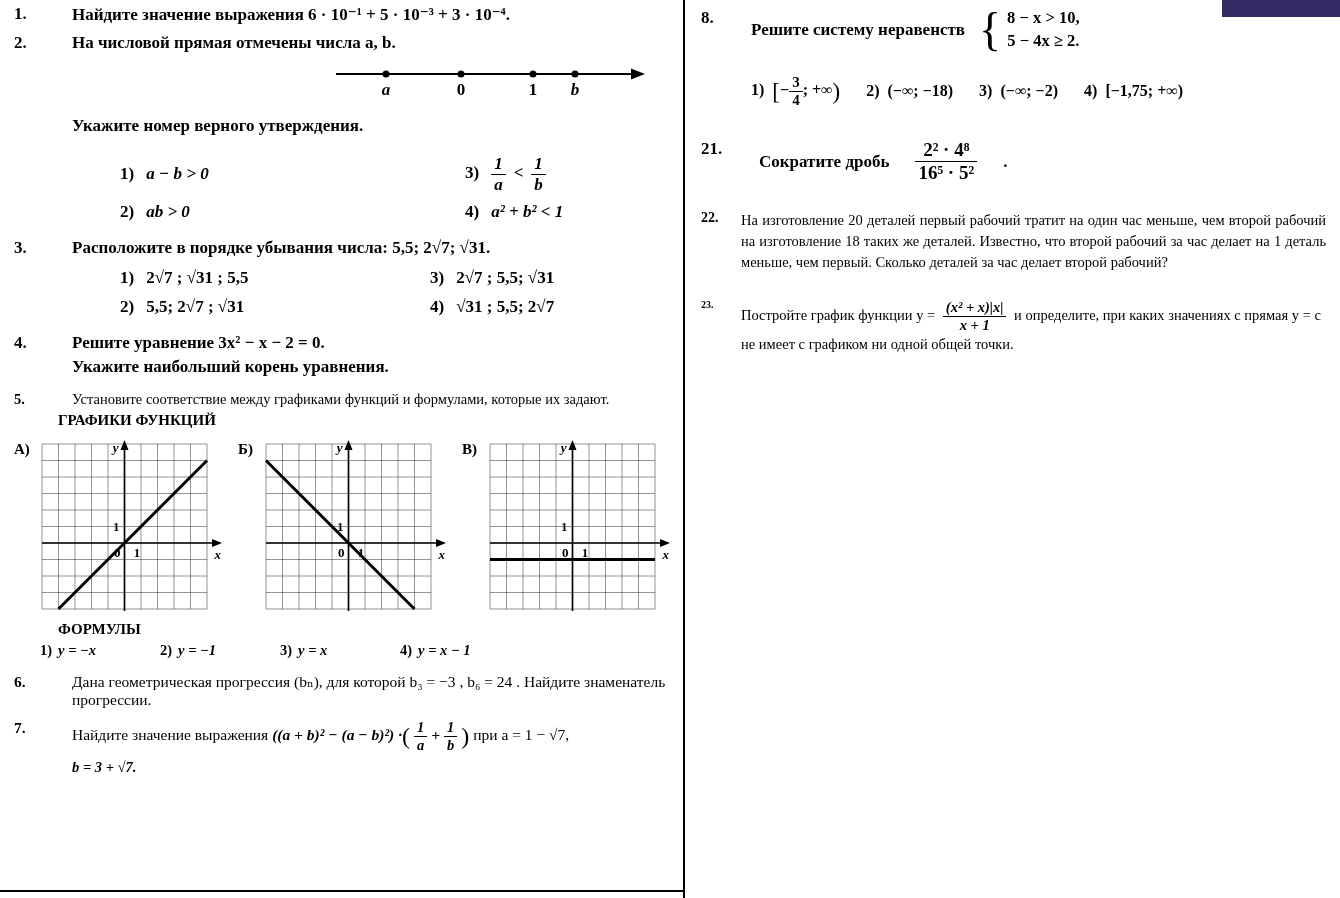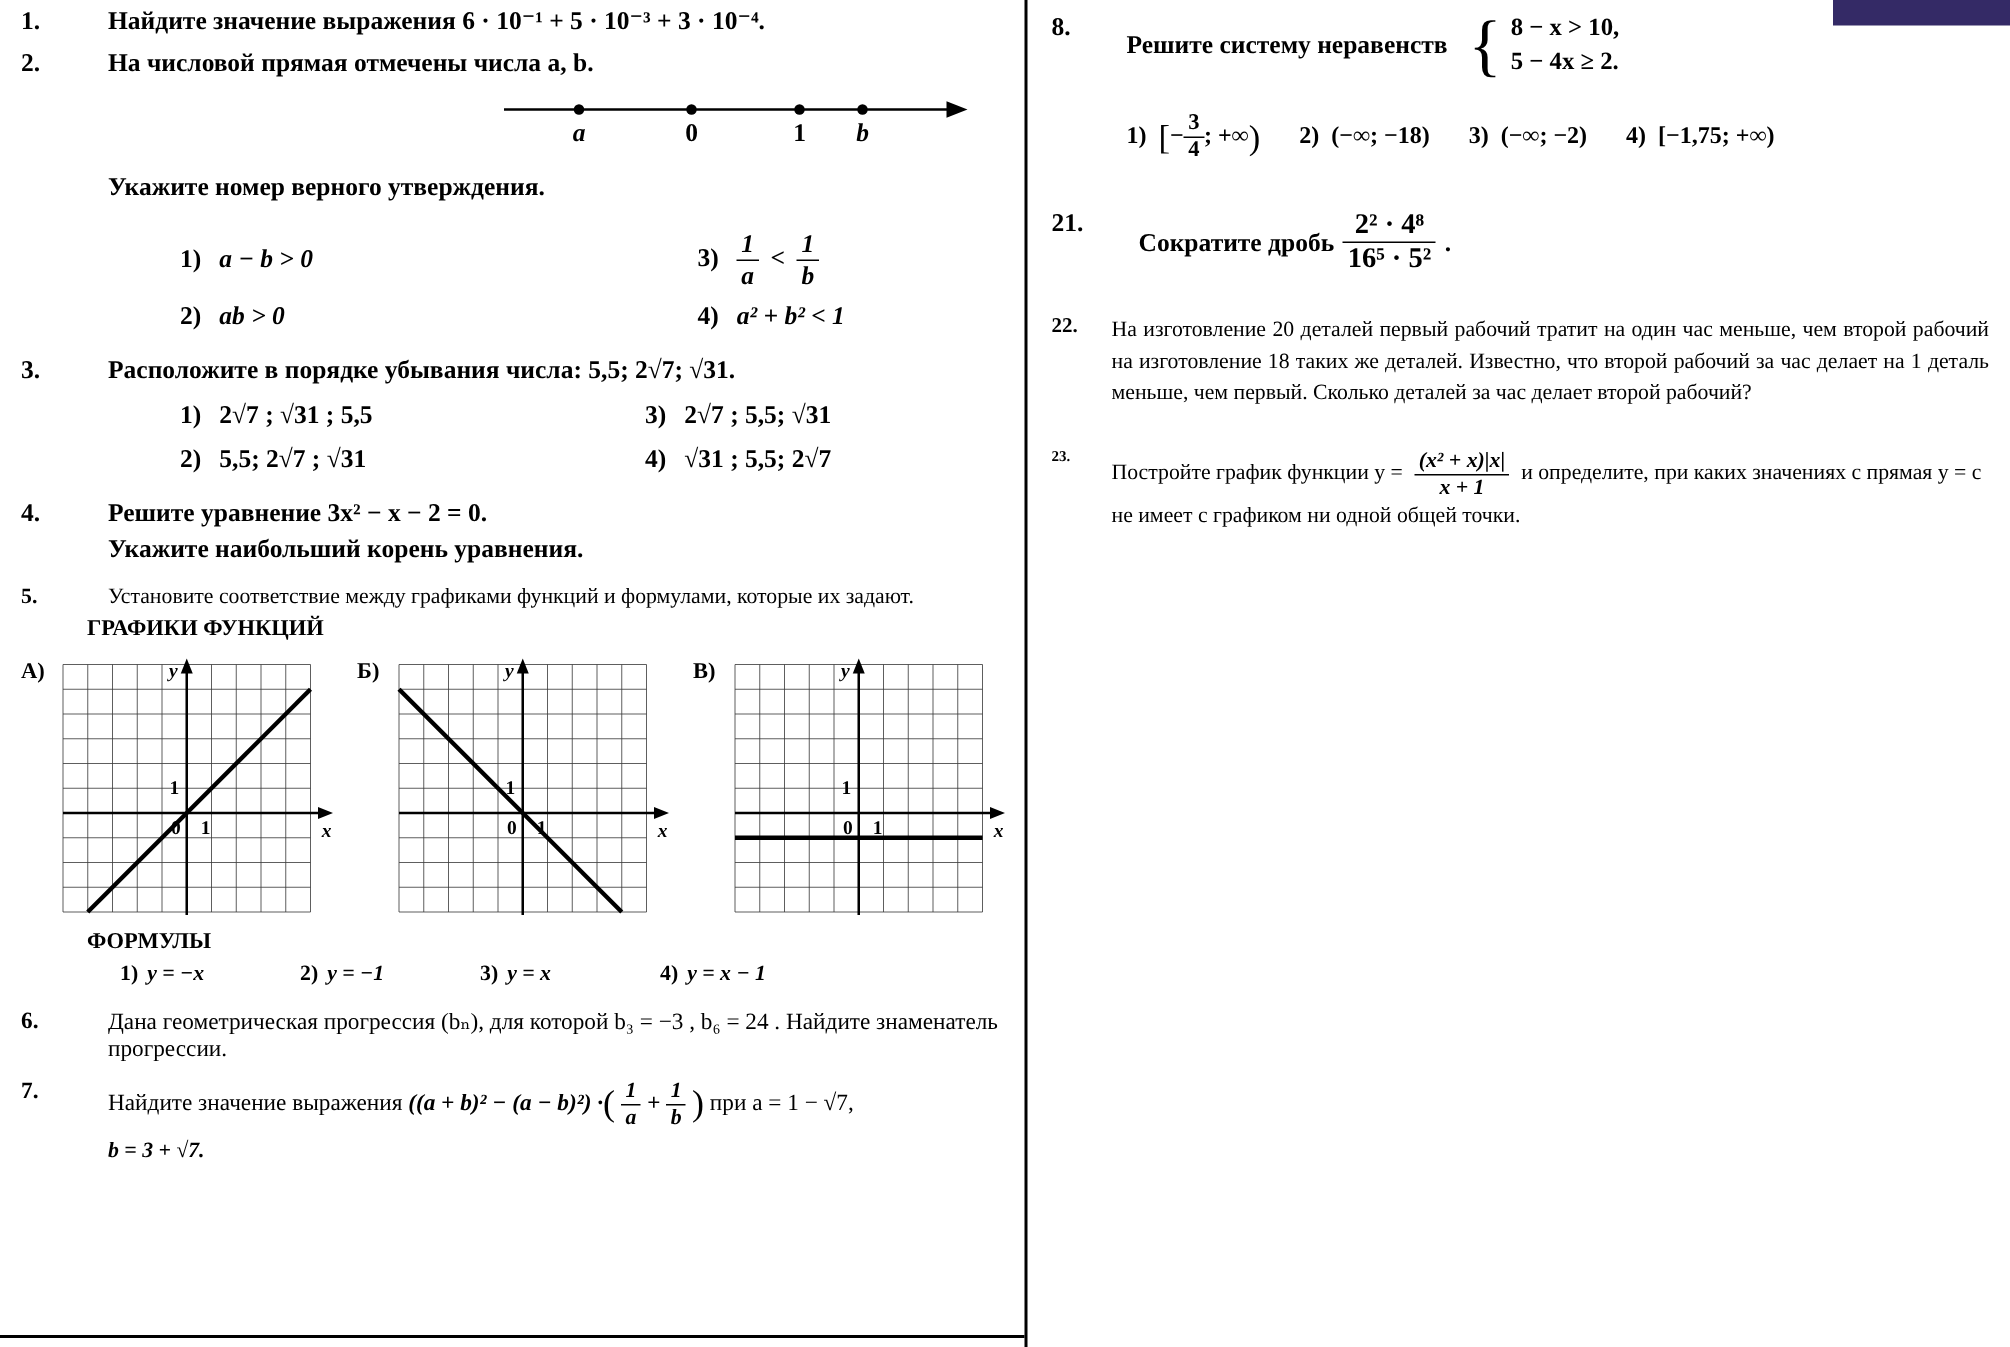--- a/index.html
+++ b/index.html
@@ -42,37 +42,37 @@
   .opt { white-space:nowrap; }
 
   .p4sub { margin-top:4px; }
 
   .graphs-row { display:flex; margin-top:10px; align-items:flex-start; }
   .graph-block { display:flex; align-items:flex-start; margin-right:14px; }
   .glabel { font-weight:bold; font-size:15px; width:26px; flex:0 0 26px; padding-top:2px; }
   .glbl { font-family:"Liberation Serif","DejaVu Serif",serif; font-size:13px; font-weight:bold; }
 
   .formulas-title { font-weight:bold; font-size:15px; margin:4px 0 4px 44px; }
-  .formulas-row { display:flex; margin-left:66px; font-size:14.5px; font-weight:bold; }
+  .formulas-row { display:flex; margin-left:26px; font-size:14.5px; font-weight:bold; }
   .formula-item { width:120px; white-space:nowrap; }
   .formula-item .flabel { margin-right:6px; font-style:normal; }
 
   .expr { font-weight:bold; font-style:italic; }
   .bigparen { font-size:24px; font-weight:normal; vertical-align:middle; line-height:1; }
 
   .sysrow { display:flex; align-items:center; }
   .brace { font-size:46px; font-weight:400; line-height:0.95; margin:0 6px 0 14px; }
-  .syslines { display:inline-flex; flex-direction:column; gap:3px; font-size:16.5px; font-weight:bold; }
+  .syslines { display:inline-flex; flex-direction:column; gap:3px; font-size:16.5px; font-weight:bold;text-align:center; }
 
   .optrow8 { display:flex; align-items:center; margin-top:22px; }
   .opt8 { white-space:nowrap; margin-right:26px; font-weight:bold; font-size:16px; }
   .opt8 .olabel { margin-right:8px; }
   .tall { font-size:23px; font-weight:normal; vertical-align:middle; line-height:1; }
 
-  .p21row { display:flex; align-items:center; }
+  .p21row { display:flex; align-items:center;gap:20px; }
   .p22text { width:588px; text-align:justify; line-height:1.45; }
   .p23body { width:588px; line-height:1.6; }
 
   .mt6{margin-top:6px}.mt8{margin-top:8px}.mt10{margin-top:10px}.mt14{margin-top:14px}
   .mt16{margin-top:16px}.mt26{margin-top:26px}.mt30{margin-top:30px}
 </style>
 </head>
 <body>
 
 <div class="page">

